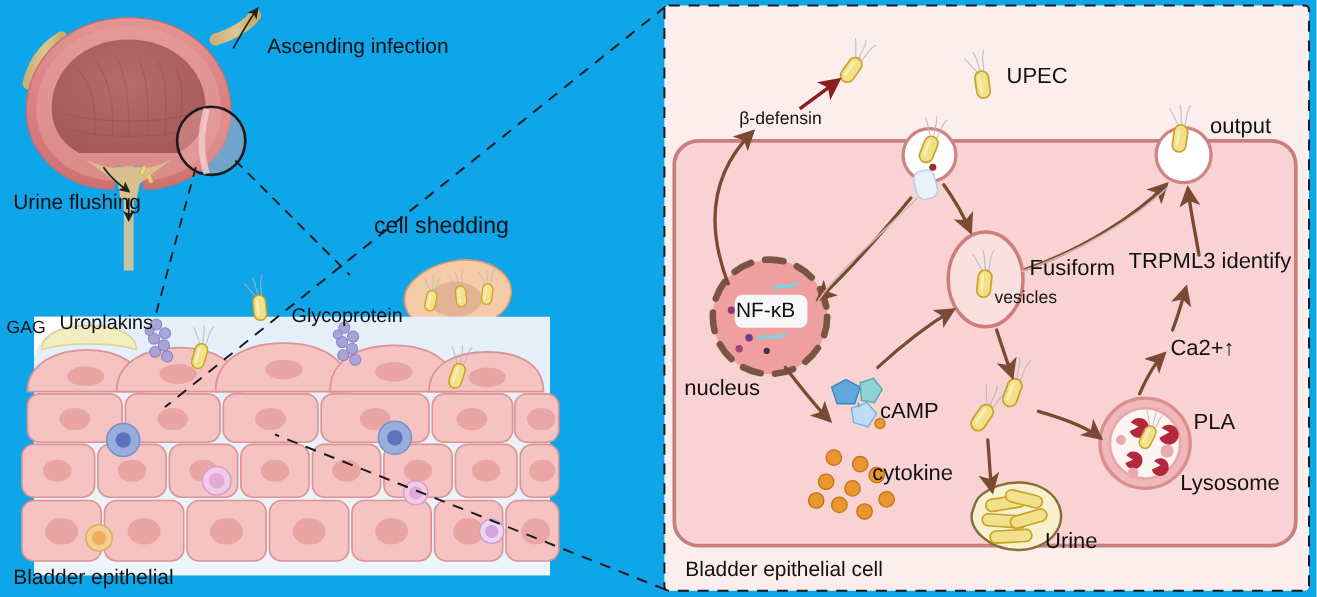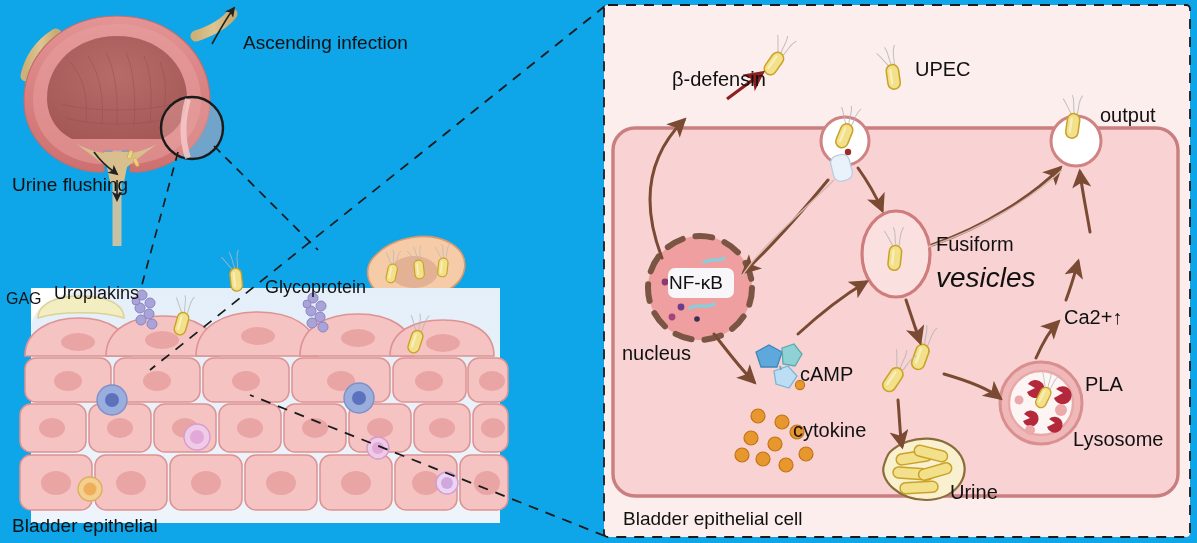--- a/index.html
+++ b/index.html
@@ -398,33 +398,35 @@
         <path d="M1090,232 C1086,208 1082,190 1080,172" marker-end="url(#arrBrown)"></path>
       </g>
 
       <path d="M834,180 C800,214 760,248 742,276" stroke="#d8b8ae" stroke-width="1.4" fill="none"></path>
       <path d="M928,247 C984,228 1032,198 1062,170" stroke="#d8b8ae" stroke-width="1.4" fill="none"></path>
     </g>
   </svg>
 
   <div class="lbl" style="left:243px;top:32px;font-size:19px;">Ascending infection</div>
   <div class="lbl" style="left:12px;top:174px;font-size:19px;">Urine flushing</div>
+  <div class="lbl" style="left:340px;top:194px;font-size:21px;">cell shedding</div>
   <div class="lbl" style="left:6px;top:290px;font-size:16px;">GAG</div>
   <div class="lbl" style="left:54px;top:283px;font-size:18px;">Uroplakins</div>
   <div class="lbl" style="left:265px;top:277px;font-size:18px;">Glycoprotein</div>
   <div class="lbl" style="left:12px;top:515px;font-size:19px;">Bladder epithelial</div>
 
-  <div class="lbl" style="left:672px;top:68px;font-size:20px;">β-defensin</div>
+  <div class="lbl" style="left:672px;top:100px;font-size:16px;">β-defensin</div>
   <div class="lbl" style="left:915px;top:58px;font-size:20px;">UPEC</div>
   <div class="lbl" style="left:1100px;top:104px;font-size:20px;">output</div>
   <div class="lbl" style="left:669px;top:272px;font-size:19px;">NF-κB</div>
   <div class="lbl" style="left:622px;top:342px;font-size:20px;">nucleus</div>
   <div class="lbl" style="left:800px;top:363px;font-size:20px;">cAMP</div>
   <div class="lbl" style="left:793px;top:419px;font-size:20px;">cytokine</div>
   <div class="lbl" style="left:936px;top:233px;font-size:20px;">Fusiform</div>
-  <div class="lbl" style="left:936px;top:262px;font-size:28px;font-style:italic;">vesicles</div>
+  <div class="lbl" style="left:904px;top:262px;font-size:16px;">vesicles</div>
   <div class="lbl" style="left:950px;top:481px;font-size:20px;">Urine</div>
+  <div class="lbl" style="left:1026px;top:227px;font-size:20px;">TRPML3  identify</div>
   <div class="lbl" style="left:1064px;top:306px;font-size:20px;">Ca2+↑</div>
   <div class="lbl" style="left:1085px;top:373px;font-size:20px;">PLA</div>
   <div class="lbl" style="left:1073px;top:428px;font-size:20px;">Lysosome</div>
   <div class="lbl" style="left:623px;top:508px;font-size:19px;">Bladder epithelial cell</div>
 
 </div>
 
 </body></html>

